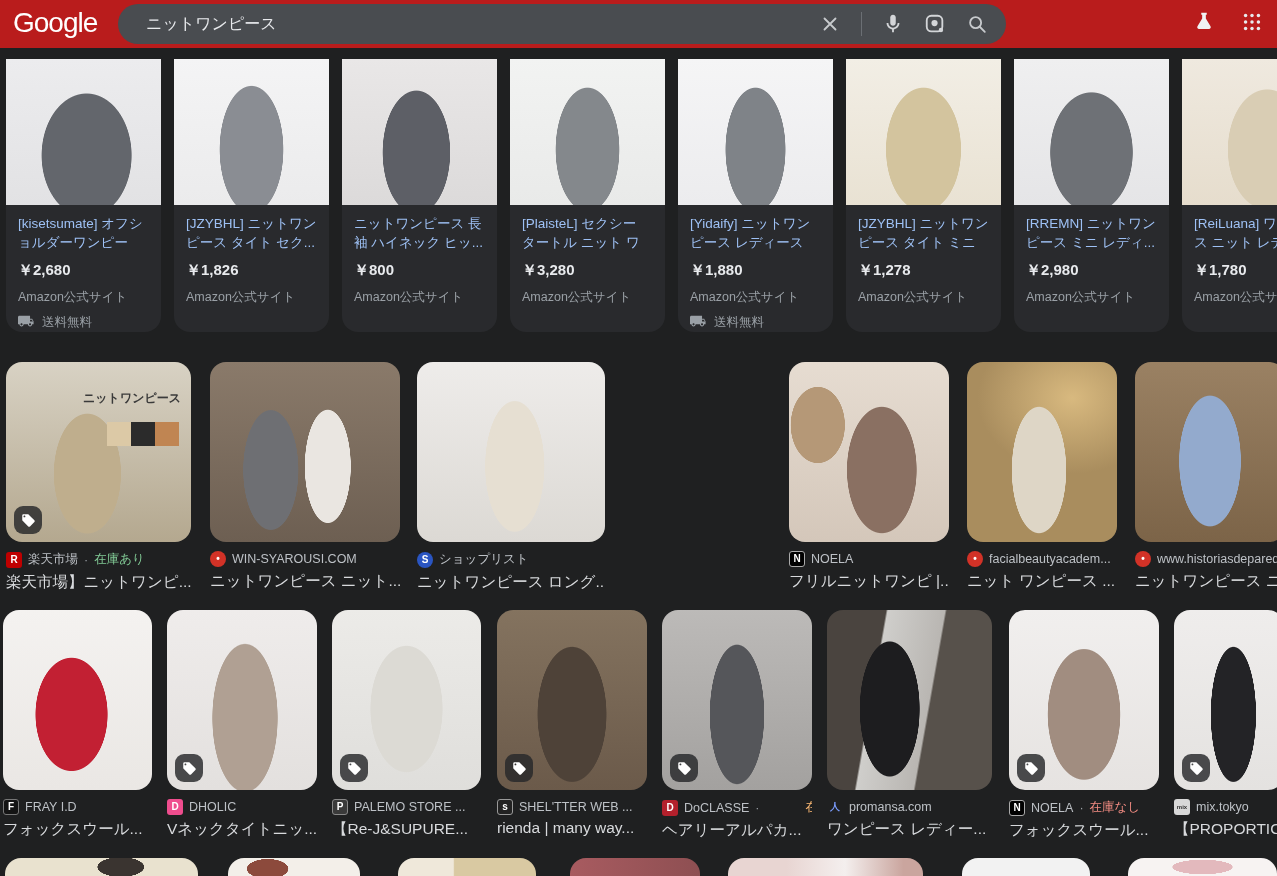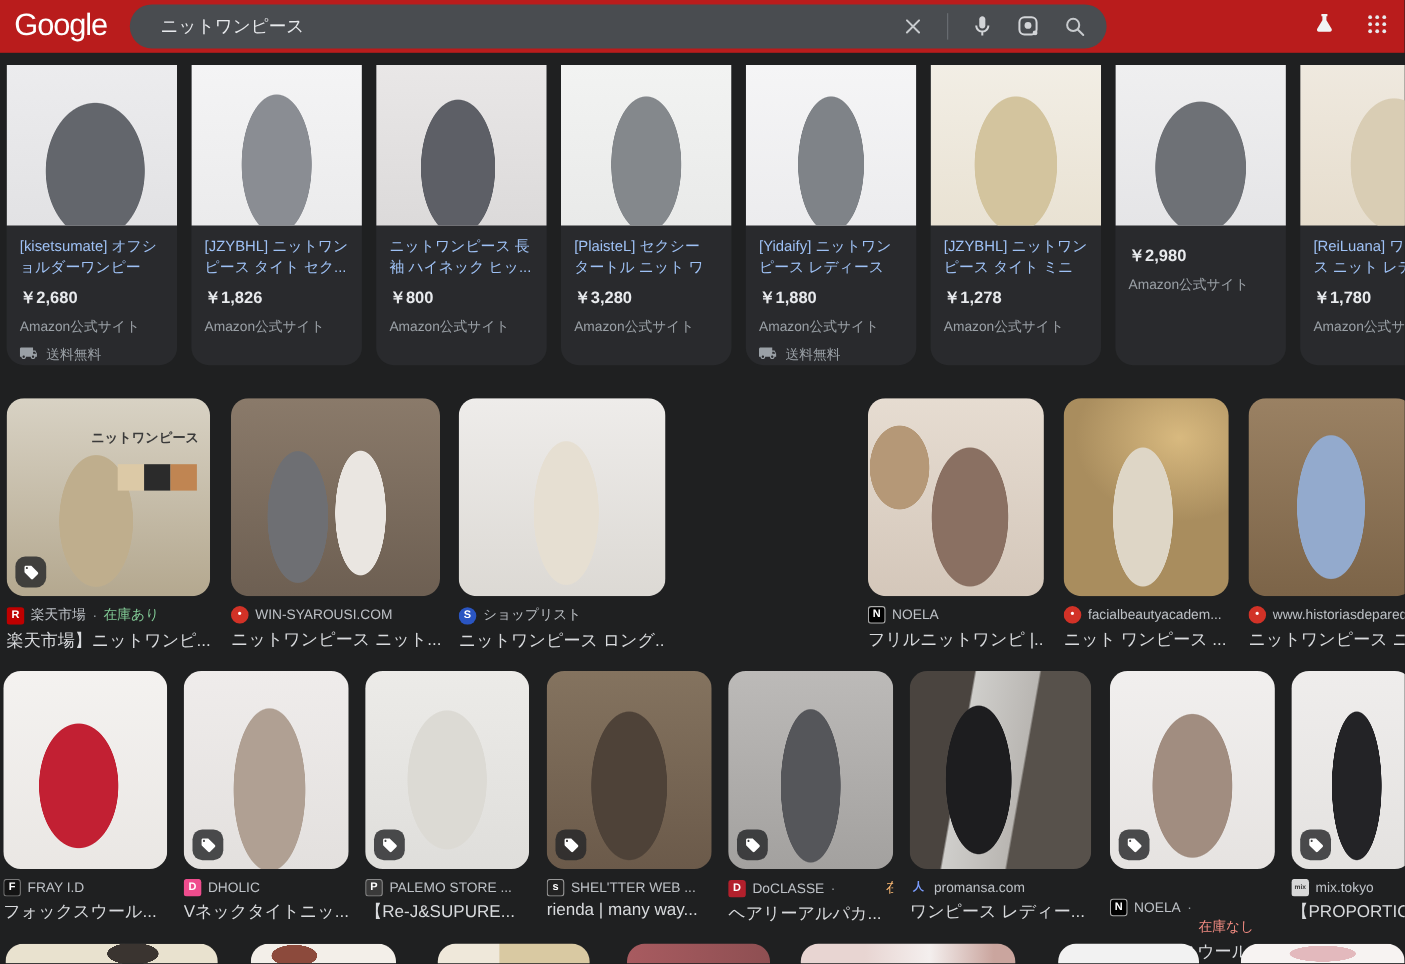--- a/index.html
+++ b/index.html
@@ -199,20 +199,21 @@
     <div class="card-body">
       <div class="card-title">[JZYBHL] ニットワンピース タイト ミニ ...</div>
       <div class="card-price">￥1,278</div>
       <div class="card-merchant">Amazon公式サイト</div>
     </div>
   </div>
 
   <div class="card" style="left:1014px">
     <div class="card-img ph-a7"></div>
     <div class="card-body">
+      <div class="card-title">[RREMN] ニットワンピース ミニ レディ...</div>
       <div class="card-price">￥2,980</div>
       <div class="card-merchant">Amazon公式サイト</div>
     </div>
   </div>
 
   <div class="card" style="left:1182px">
     <div class="card-img ph-a8"></div>
     <div class="card-body">
       <div class="card-title">[ReiLuana] ワンピース ニット レディ...</div>
       <div class="card-price">￥1,780</div>
@@ -374,21 +375,21 @@
       <span class="tag-badge">
           <svg width="15" height="15" viewBox="0 0 24 24">
             <path d="M21.4 11.6l-9-9C12 2.2 11.5 2 11 2H4c-1.1 0-2 .9-2 2v7c0 .5.2 1 .6 1.4l9 9c.8.8 2 .8 2.8 0l7-7c.8-.8.8-2 0-2.8zM5.5 7C4.7 7 4 6.3 4 5.5S4.7 4 5.5 4 7 4.7 7 5.5 6.3 7 5.5 7z" fill="#fff"></path>
           </svg>
         </span>
     </div>
     <div class="tile-src">
       <span class="fav" style="background: rgb(0, 0, 0); color: rgb(255, 255, 255); border-radius: 3px; border: 1px solid rgb(170, 170, 170);">N</span>
       <span>NOELA</span>
       <span class="sep">·</span>
-      <span style="color: rgb(242, 139, 130); margin-top: 35px;">在庫なし</span>
+      <span style="color: rgb(242, 139, 130);">在庫なし</span>
     </div>
     <div class="tile-title">フォックスウール...</div>
   </figure>
 
   <figure class="tile" style="left:1174px;top:610px;width:110px">
     <div class="tile-img ph-c8" style="height:180px">
       <span class="tag-badge">
           <svg width="15" height="15" viewBox="0 0 24 24">
             <path d="M21.4 11.6l-9-9C12 2.2 11.5 2 11 2H4c-1.1 0-2 .9-2 2v7c0 .5.2 1 .6 1.4l9 9c.8.8 2 .8 2.8 0l7-7c.8-.8.8-2 0-2.8zM5.5 7C4.7 7 4 6.3 4 5.5S4.7 4 5.5 4 7 4.7 7 5.5 6.3 7 5.5 7z" fill="#fff"></path>
           </svg>

